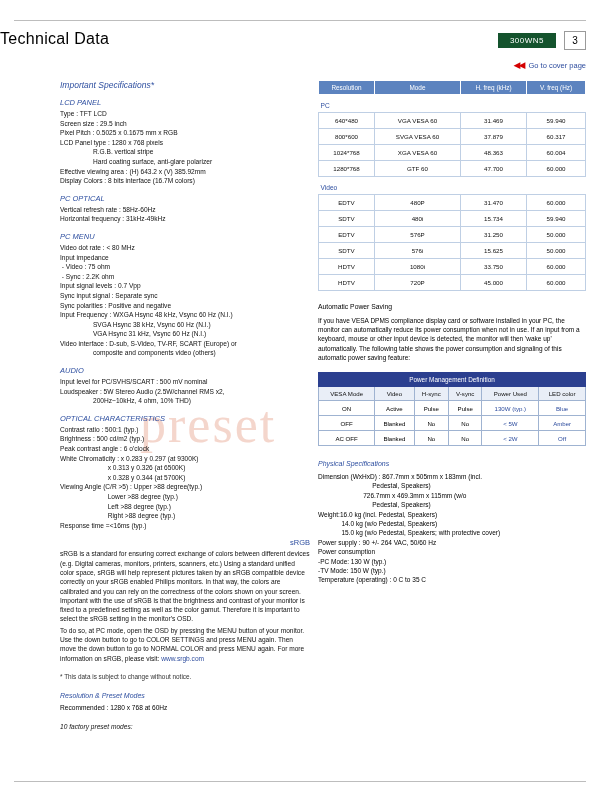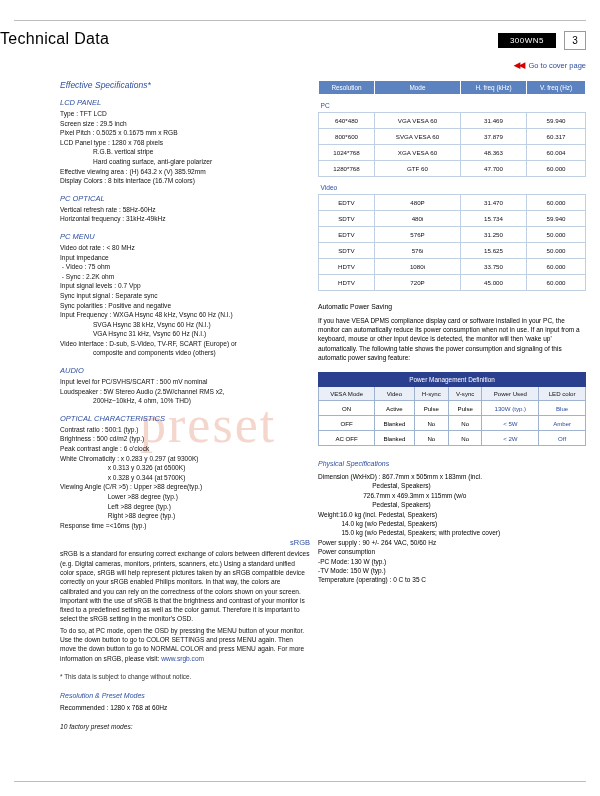--- a/index.html
+++ b/index.html
@@ -27,21 +27,21 @@
     left: 0; top: 30px;
     width: 596px;
     text-align: left;
     font-size: 16px;
     color: #000;
     letter-spacing: 0.3px;
   }
   .model-box {
     position: absolute;
     right: 44px; top: 33px;
-    background: #000000;
+    background: #14532d;
     color: #fff;
     font-size: 8px;
     padding: 3px 12px 3px 12px;
     letter-spacing: .5px;
   }
   .page-num-box {
     position: absolute;
     right: 14px; top: 31px;
     width: 20px; height: 17px;
     border: 1px solid #9a9a9a;
@@ -234,21 +234,21 @@
   <div class="doc-title">Technical Data</div>
   <div class="model-box">300WN5</div>
   <div class="page-num-box">3</div>
   <div class="cover-link">
     <span class="rew">◀◀</span><span>Go to cover page</span>
   </div>
 
   <div class="watermark">preset</div>
 
   <div class="left-col">
-    <div class="sec-title">Effective Specifications*</div>
+    <div class="sec-title">Important Specifications*</div>
 
     <div class="grp-title">LCD PANEL</div>
     <div class="lines">
       <div>Type : TFT LCD</div>
       <div>Screen size : 29.5 inch</div>
       <div>Pixel Pitch : 0.5025 x 0.1675 mm x RGB</div>
       <div>LCD Panel type : 1280 x 768 pixels</div>
       <div>                  R.G.B. vertical stripe</div>
       <div>                  Hard coating surface, anti-glare polarizer</div>
       <div>Effective viewing area : (H) 643.2 x (V) 385.92mm</div>

